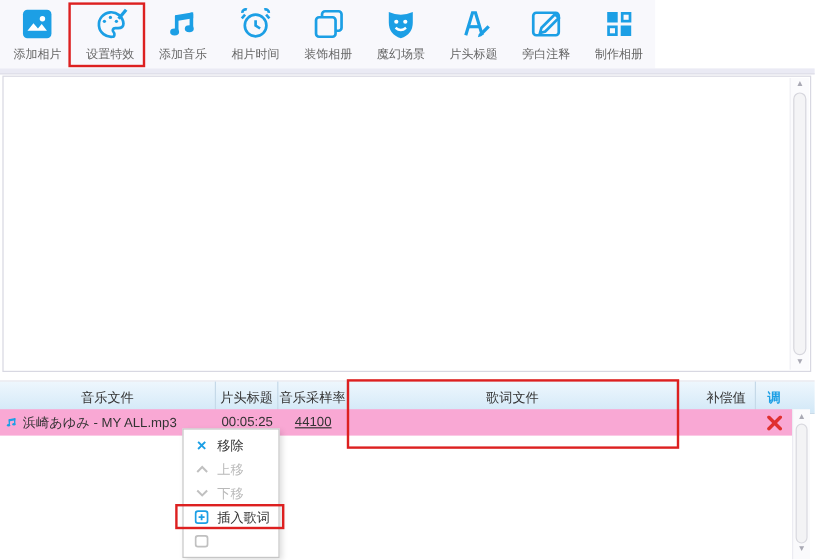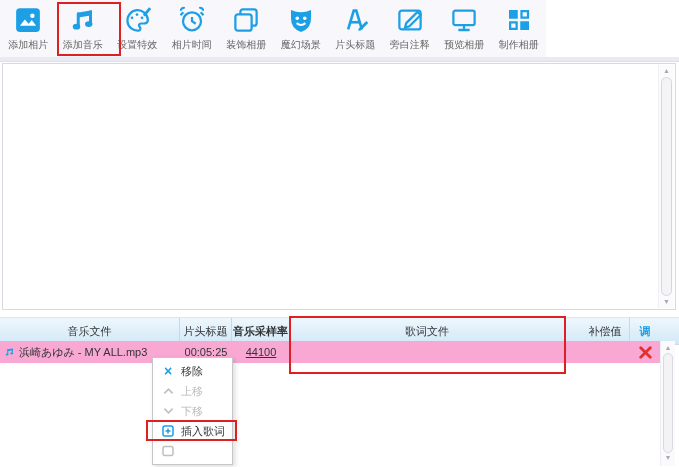--- a/index.html
+++ b/index.html
@@ -27,21 +27,21 @@
   .vscroll .thumb { position:absolute; left:2px; width:11px; top:12px; bottom:12px;
     background:#f4f4f6; border:1px solid #d6d6dd; border-radius:6px; cursor:pointer; }
 
   
   .thead { position:absolute; top:317px; left:0; width:679px; height:28px;
     background:linear-gradient(#eef7fd,#d2e8f7); border-top:1px solid #e4e4ec;
     border-bottom:1px solid #c9dbe9; display:flex; }
   .th { font-size:11px; color:#333; display:flex; align-items:center;
     justify-content:center; border-right:1px solid #c5d9e8; height:100%;
     overflow:hidden; white-space:nowrap; cursor:default; }
-  .th.c1{width:180px;} .th.c2{width:52px;} .th.c3{width:58px;font-weight:bold;} .th.c4{width:275px;}
+  .th.c1{width:180px;} .th.c2{width:52px;} .th.c3{width:58px;} .th.c4{width:275px;}
   .th.c5{width:65px;padding-left:16px;} .th.c6{width:30px; color:#1c9fe5; border-right:none; font-weight:bold;}
   .row { position:absolute; top:341px; left:0; width:660px; height:22px;
     background:#f9a8d4; display:flex; cursor:pointer; }
   .td { font-size:11px; color:#333; display:flex; align-items:center;
     justify-content:center; height:100%; overflow:hidden; white-space:nowrap; }
   .td.c1{width:180px; justify-content:flex-start; padding-left:4px; gap:4px;}
   .td.c2{width:52px;} .td.c3{width:58px;text-decoration:underline;} .td.c4{width:275px;} .td.c5{width:65px;}
   .td.c6{width:30px;}
   .tscroll { position:absolute; top:341px; left:660px; width:15px; height:125px;
     background:#fafafc; border-left:1px solid #ececf2; }
@@ -76,43 +76,43 @@
   <div class="tool">
     <svg class="ticon" viewBox="0 0 24 24">
         <rect x="2.5" y="2.5" width="19" height="19" rx="3" fill="#1c9fe5"></rect>
         <path d="M5.5 16.5 l4 -5 3 3.5 2.5 -3 3.5 4.5 z" fill="#fff"></path>
         <circle cx="15.5" cy="8.5" r="1.8" fill="#fff"></circle>
       </svg>
     <span class="tlabel">添加相片</span>
   </div>
 
   <div class="tool">
+    <svg class="ticon" viewBox="0 0 24 24" fill="none" stroke="#1c9fe5" stroke-width="1.8">
+        <path d="M13.5 20.5 a8.2 8.2 0 1 1 7.2 -8.8 c0 2.6 -2 3.1 -3.6 3.1 h-1.9 c-1.6 0 -2.1 1.6 -1.1 2.6 1 1 .7 3.1 -0.6 3.1 z"></path>
+        <circle cx="8" cy="10.2" r="1.1" fill="#1c9fe5" stroke="none"></circle>
+        <circle cx="12" cy="7.6" r="1.1" fill="#1c9fe5" stroke="none"></circle>
+        <circle cx="16" cy="10.2" r="1.1" fill="#1c9fe5" stroke="none"></circle>
+        <path d="M17.5 8.5 L22.5 2.5" stroke-width="2.2"></path>
+      </svg>
+    <span class="tlabel">设置特效</span>
+  </div>
+
+  <div class="tool">
     <svg class="ticon" viewBox="0 0 24 24" fill="#1c9fe5">
         <path d="M7.2 6.2 L19.2 4.2 L19.2 8.2 L7.2 10.2 z"></path>
         <rect x="7" y="6" width="2.4" height="11" rx="1"></rect>
         <rect x="16.8" y="4.4" width="2.4" height="10.6" rx="1"></rect>
         <ellipse cx="6.8" cy="17.3" rx="3" ry="2.3"></ellipse>
         <ellipse cx="16.6" cy="15.2" rx="3" ry="2.3"></ellipse>
       </svg>
     <span class="tlabel">添加音乐</span>
   </div>
 
   <div class="tool">
     <svg class="ticon" viewBox="0 0 24 24" fill="none" stroke="#1c9fe5" stroke-width="1.8">
-        <path d="M13.5 20.5 a8.2 8.2 0 1 1 7.2 -8.8 c0 2.6 -2 3.1 -3.6 3.1 h-1.9 c-1.6 0 -2.1 1.6 -1.1 2.6 1 1 .7 3.1 -0.6 3.1 z"></path>
-        <circle cx="8" cy="10.2" r="1.1" fill="#1c9fe5" stroke="none"></circle>
-        <circle cx="12" cy="7.6" r="1.1" fill="#1c9fe5" stroke="none"></circle>
-        <circle cx="16" cy="10.2" r="1.1" fill="#1c9fe5" stroke="none"></circle>
-        <path d="M17.5 8.5 L22.5 2.5" stroke-width="2.2"></path>
-      </svg>
-    <span class="tlabel">设置特效</span>
-  </div>
-
-  <div class="tool">
-    <svg class="ticon" viewBox="0 0 24 24" fill="none" stroke="#1c9fe5" stroke-width="1.8">
         <circle cx="12" cy="13" r="7.2"></circle>
         <path d="M12 9.5 L12 13 L15 15"></path>
         <path d="M5 5.8 L2.8 8.2"></path>
         <path d="M19 5.8 L21.2 8.2"></path>
         <path d="M3.2 4.6 C3 3 4.6 1.8 6.2 2.4"></path>
         <path d="M20.8 4.6 C21 3 19.4 1.8 17.8 2.4"></path>
       </svg>
     <span class="tlabel">相片时间</span>
   </div>
 
@@ -144,28 +144,20 @@
   </div>
 
   <div class="tool">
     <svg class="ticon" viewBox="0 0 24 24" fill="none" stroke="#1c9fe5" stroke-width="1.8">
         <rect x="3.5" y="4.5" width="17" height="15" rx="2"></rect>
         <path d="M9 14.5 L18 5.5 L20.5 8 L11.5 17 L8 18 z" fill="#f8f8fc"></path>
       </svg>
     <span class="tlabel">旁白注释</span>
   </div>
 
-  <div class="tool">
-    <svg class="ticon" viewBox="0 0 24 24" fill="none" stroke="#1c9fe5" stroke-width="1.8">
-        <rect x="3.5" y="4.5" width="17" height="11.5" rx="1.5"></rect>
-        <path d="M12 16.5 L12 19.5"></path>
-        <path d="M7.5 20 L16.5 20" stroke-width="2"></path>
-      </svg>
-    <span class="tlabel">预览相册</span>
-  </div>
 
   <div class="tool">
     <svg class="ticon" viewBox="0 0 24 24">
         <rect x="4" y="4" width="7" height="7" fill="#1c9fe5"></rect>
         <rect x="14" y="4.9" width="5.2" height="5.2" fill="none" stroke="#1c9fe5" stroke-width="1.8"></rect>
         <rect x="4.9" y="13.9" width="5.2" height="5.2" fill="none" stroke="#1c9fe5" stroke-width="1.8"></rect>
         <rect x="13" y="13" width="7" height="7" fill="#1c9fe5"></rect>
       </svg>
     <span class="tlabel">制作相册</span>
   </div>

